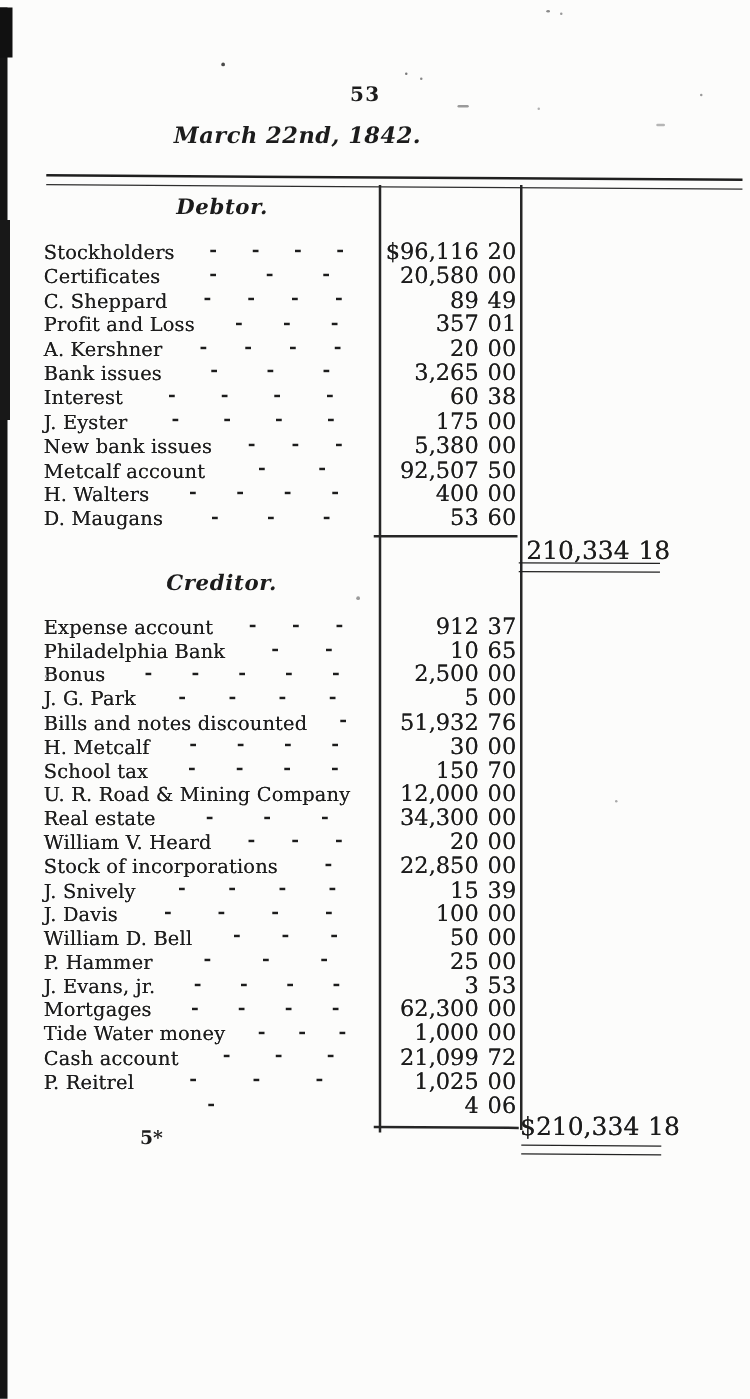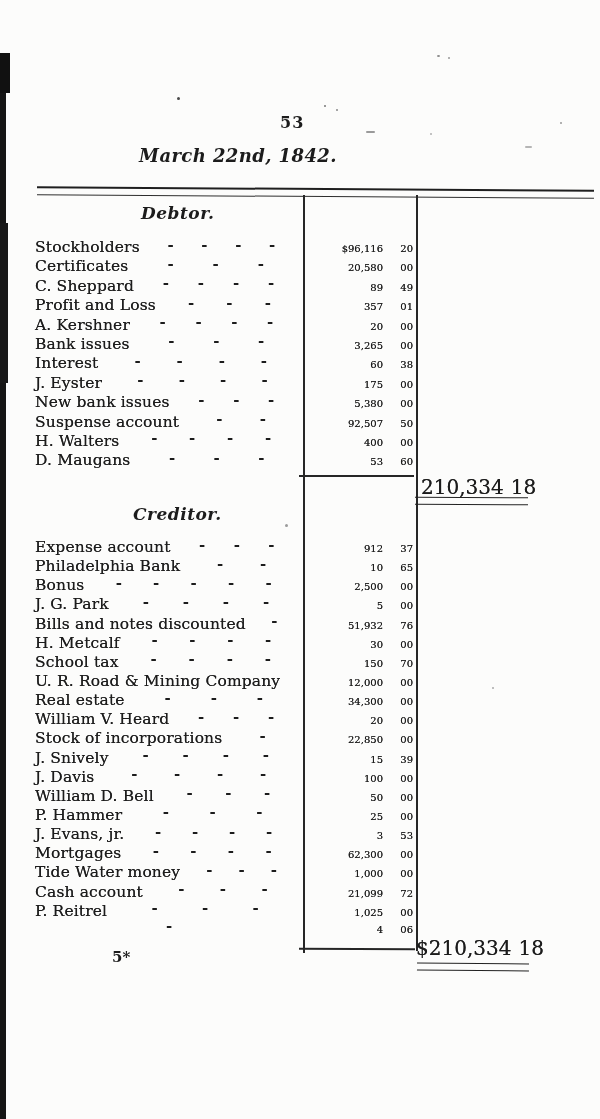--- a/index.html
+++ b/index.html
@@ -4,21 +4,21 @@
 <style>
   html,body{margin:0;padding:0;}
   body{
     width:600px;height:1119px;
     background:#fcfcfb;
     overflow:hidden;
     position:relative;
     font-family:"DejaVu Serif","Liberation Serif",serif;
     color:#1c1c1c;
   }
-  .page{position:absolute;inset:0;margin-top:47px;}
+  .page{position:absolute;inset:0;}
   
   .binding{position:absolute;left:0;top:6px;width:6px;height:1113px;background:#151515;}
   .binding:before{content:"";position:absolute;left:0;top:0;width:10px;height:40px;background:#111;}
   .binding:after{content:"";position:absolute;left:0;top:170px;width:8px;height:160px;background:#181818;}
 
   .page-number{
     position:absolute;left:280px;top:66px;width:40px;
     font-size:16px;font-weight:bold;letter-spacing:1px;
   }
   .date-heading{
@@ -44,21 +44,21 @@
   .rows{position:absolute;left:35px;width:378px;}
   #debtor-rows{top:191px;}
   #creditor-rows{top:491px;}
   .row{display:flex;align-items:baseline;}
   #debtor-rows .row{height:19.4px;}
   #creditor-rows .row{height:19.15px;}
   .labelgroup{flex:0 0 268px;display:flex;min-width:0;}
   .row-label{white-space:nowrap;font-size:15.5px;letter-spacing:0.15px;text-shadow:0 0 0.35px rgba(20,20,20,.8);}
   .leader{flex:1;display:flex;justify-content:space-evenly;align-items:center;}
   .leader-dash{font-weight:bold;font-size:15px;line-height:1;transform:translateY(-2px);}
-  .amount{width:110px;display:flex;font-size:10px;text-shadow:0 0 0.35px rgba(20,20,20,.8);}
+  .amount{width:110px;display:flex;font-size:18px;text-shadow:0 0 0.35px rgba(20,20,20,.8);}
   .amount-dollars{flex:1;text-align:right;white-space:nowrap;}
   .amount-cents{width:24px;margin-left:6px;text-align:right;white-space:nowrap;}
 
   .hr-amount{position:absolute;height:1.8px;background:#262626;}
   .hr-debtor{left:299px;top:428px;width:115px;}
   .hr-creditor{left:299px;top:901px;width:116px;transform:rotate(0.3deg);}
 
   .total{position:absolute;display:flex;font-size:20px;text-shadow:0 0 0.35px rgba(20,20,20,.8);}
   .debtor-total{left:421px;top:428px;width:104px;}
   .creditor-total{left:416px;top:889px;width:112px;}
@@ -227,21 +227,21 @@
             <span class="leader-dash">-</span>
           </span>
         </span>
         <span class="amount">
           <span class="amount-dollars">5,380</span>
           <span class="amount-cents">00</span>
         </span>
       </div>
       <div class="row">
         <span class="labelgroup">
-          <span class="row-label">Suspense account</span>
+          <span class="row-label">Metcalf account</span>
           <span class="leader">
             <span class="leader-dash">-</span>
             <span class="leader-dash">-</span>
           </span>
         </span>
         <span class="amount">
           <span class="amount-dollars">92,507</span>
           <span class="amount-cents">50</span>
         </span>
       </div>

